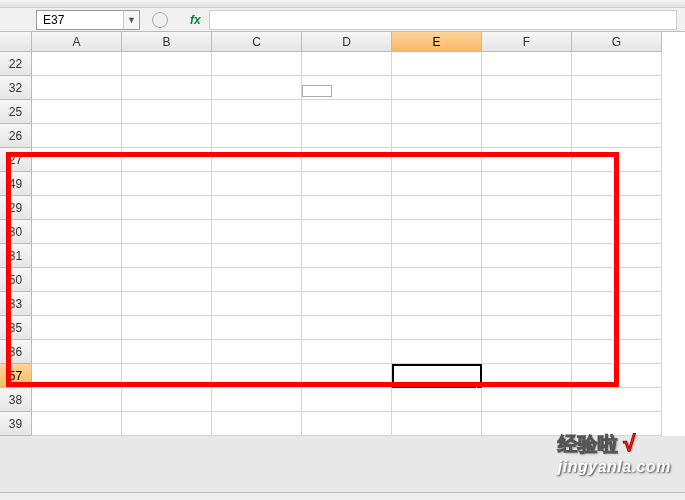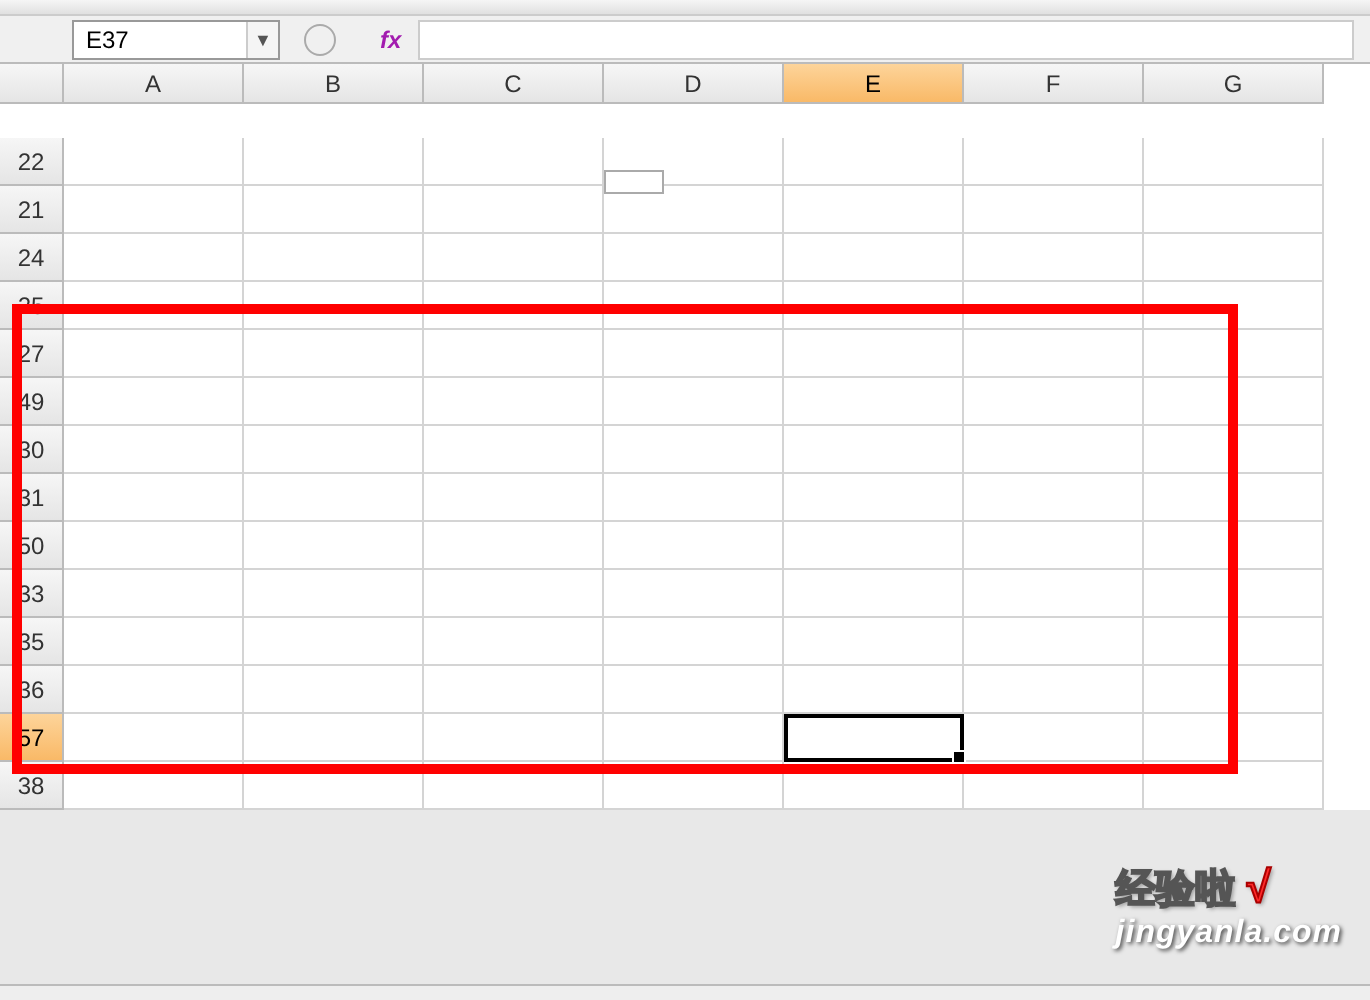--- a/index.html
+++ b/index.html
@@ -6,31 +6,31 @@
     body { font-family: "Microsoft YaHei", Arial, sans-serif; font-size: 12px; background: #e8e8e8; width: 685px; height: 500px; overflow: hidden; position: relative; }
     
     .toolbar-hint { height: 8px; background: linear-gradient(#f5f5f5, #e0e0e0); border-bottom: 1px solid #ccc; }
     
     .formula-bar { display: flex; align-items: center; height: 24px; background: #f0f0f0; border-bottom: 1px solid #bbb; padding: 0; }
     .name-box { width: 104px; height: 20px; background: #fff; border: 1px solid #999; display: flex; margin-left: 36px; }
     .name-box-text { flex: 1; padding: 2px 6px; font-size: 12px; color: #000; }
     .name-box-arrow { width: 16px; border-left: 1px solid #ccc; display: flex; align-items: center; justify-content: center; color: #555; font-size: 9px; background: #f5f5f5; }
     .fx-spacer { width: 8px; }
     .fx-circle { width: 16px; height: 16px; border: 1px solid #aaa; border-radius: 50%; margin-left: 4px; display: flex; align-items: center; justify-content: center; font-size: 9px; color: #999; }
-    .fx-label { font-weight: bold; font-style: italic; font-size: 12px; margin-left: 22px; color: #a21caf; }
+    .fx-label { font-weight: bold; font-style: italic; font-size: 12px; margin-left: 22px; color: #15803d; }
     .formula-input { flex: 1; height: 20px; background: #fff; border: 1px solid #ccc; margin-left: 8px; margin-right: 8px; }
     
     .sheet-area { position: relative; background: #fff; }
     
     .col-headers { display: flex; height: 20px; }
     .corner { width: 32px; height: 20px; background: linear-gradient(#f6f6f6, #e5e5e5); border-right: 1px solid #bbb; border-bottom: 1px solid #bbb; }
     .col-head { width: 90px; height: 20px; background: linear-gradient(#f6f6f6, #e5e5e5); border-right: 1px solid #bbb; border-bottom: 1px solid #bbb; text-align: center; line-height: 20px; font-size: 12px; color: #333; cursor: pointer; }
     .col-head.selected { background: linear-gradient(#fdd49a, #f9b967); color: #000; }
     
-    .rows { display: block; margin-top: 17px; }
+    .rows { display: block; }
     .row { display: flex; height: 24px; }
     .row-head { width: 32px; height: 24px; background: linear-gradient(#f6f6f6, #e5e5e5); border-right: 1px solid #bbb; border-bottom: 1px solid #bbb; text-align: center; line-height: 24px; font-size: 12px; color: #333; cursor: pointer; }
     .row-head.selected { background: linear-gradient(#fdd49a, #f9b967); color: #000; }
     .cell { width: 90px; height: 24px; border-right: 1px solid #d4d4d4; border-bottom: 1px solid #d4d4d4; background: #fff; }
     .cell.active { border: 2px solid #000; position: relative; }
     .cell.active::after { content: ""; position: absolute; right: -3px; bottom: -3px; width: 5px; height: 5px; background: #000; border: 1px solid #fff; }
     
     .red-rect { position: absolute; left: 6px; top: 152px; width: 613px; height: 235px; border: 5px solid #ff0000; pointer-events: none; }
     
     .watermark { position: absolute; right: 14px; bottom: 24px; text-align: left; pointer-events: none; }
@@ -74,70 +74,80 @@
         <div class="row-head">22</div>
         <div class="cell"></div>
         <div class="cell"></div>
         <div class="cell"></div>
         <div class="cell"></div>
         <div class="cell"></div>
         <div class="cell"></div>
         <div class="cell"></div>
       </div>
       <div class="row">
-        <div class="row-head">21</div>
-        <div class="cell"></div>
-        <div class="cell"></div>
-        <div class="cell"></div>
-        <div class="cell"></div>
-        <div class="cell"></div>
-        <div class="cell"></div>
-        <div class="cell"></div>
-      </div>
-      <div class="row">
-        <div class="row-head">24</div>
+        <div class="row-head">32</div>
         <div class="cell"></div>
         <div class="cell"></div>
         <div class="cell"></div>
         <div class="cell"></div>
         <div class="cell"></div>
         <div class="cell"></div>
         <div class="cell"></div>
       </div>
       <div class="row">
         <div class="row-head">25</div>
         <div class="cell"></div>
         <div class="cell"></div>
         <div class="cell"></div>
         <div class="cell"></div>
         <div class="cell"></div>
         <div class="cell"></div>
         <div class="cell"></div>
       </div>
       <div class="row">
+        <div class="row-head">26</div>
+        <div class="cell"></div>
+        <div class="cell"></div>
+        <div class="cell"></div>
+        <div class="cell"></div>
+        <div class="cell"></div>
+        <div class="cell"></div>
+        <div class="cell"></div>
+      </div>
+      <div class="row">
         <div class="row-head">27</div>
         <div class="cell"></div>
         <div class="cell"></div>
         <div class="cell"></div>
         <div class="cell"></div>
         <div class="cell"></div>
         <div class="cell"></div>
         <div class="cell"></div>
       </div>
       <div class="row">
         <div class="row-head">49</div>
         <div class="cell"></div>
         <div class="cell"></div>
         <div class="cell"></div>
         <div class="cell"></div>
         <div class="cell"></div>
         <div class="cell"></div>
         <div class="cell"></div>
       </div>
       <div class="row">
+        <div class="row-head">29</div>
+        <div class="cell"></div>
+        <div class="cell"></div>
+        <div class="cell"></div>
+        <div class="cell"></div>
+        <div class="cell"></div>
+        <div class="cell"></div>
+        <div class="cell"></div>
+      </div>
+      <div class="row">
         <div class="row-head">30</div>
         <div class="cell"></div>
         <div class="cell"></div>
         <div class="cell"></div>
         <div class="cell"></div>
         <div class="cell"></div>
         <div class="cell"></div>
         <div class="cell"></div>
       </div>
       <div class="row">
@@ -195,20 +205,30 @@
         <div class="cell"></div>
         <div class="cell"></div>
         <div class="cell"></div>
         <div class="cell"></div>
         <div class="cell active"></div>
         <div class="cell"></div>
         <div class="cell"></div>
       </div>
       <div class="row">
         <div class="row-head">38</div>
+        <div class="cell"></div>
+        <div class="cell"></div>
+        <div class="cell"></div>
+        <div class="cell"></div>
+        <div class="cell"></div>
+        <div class="cell"></div>
+        <div class="cell"></div>
+      </div>
+      <div class="row">
+        <div class="row-head">39</div>
         <div class="cell"></div>
         <div class="cell"></div>
         <div class="cell"></div>
         <div class="cell"></div>
         <div class="cell"></div>
         <div class="cell"></div>
         <div class="cell"></div>
       </div>
     </div>
   <div class="d-marker"></div>

